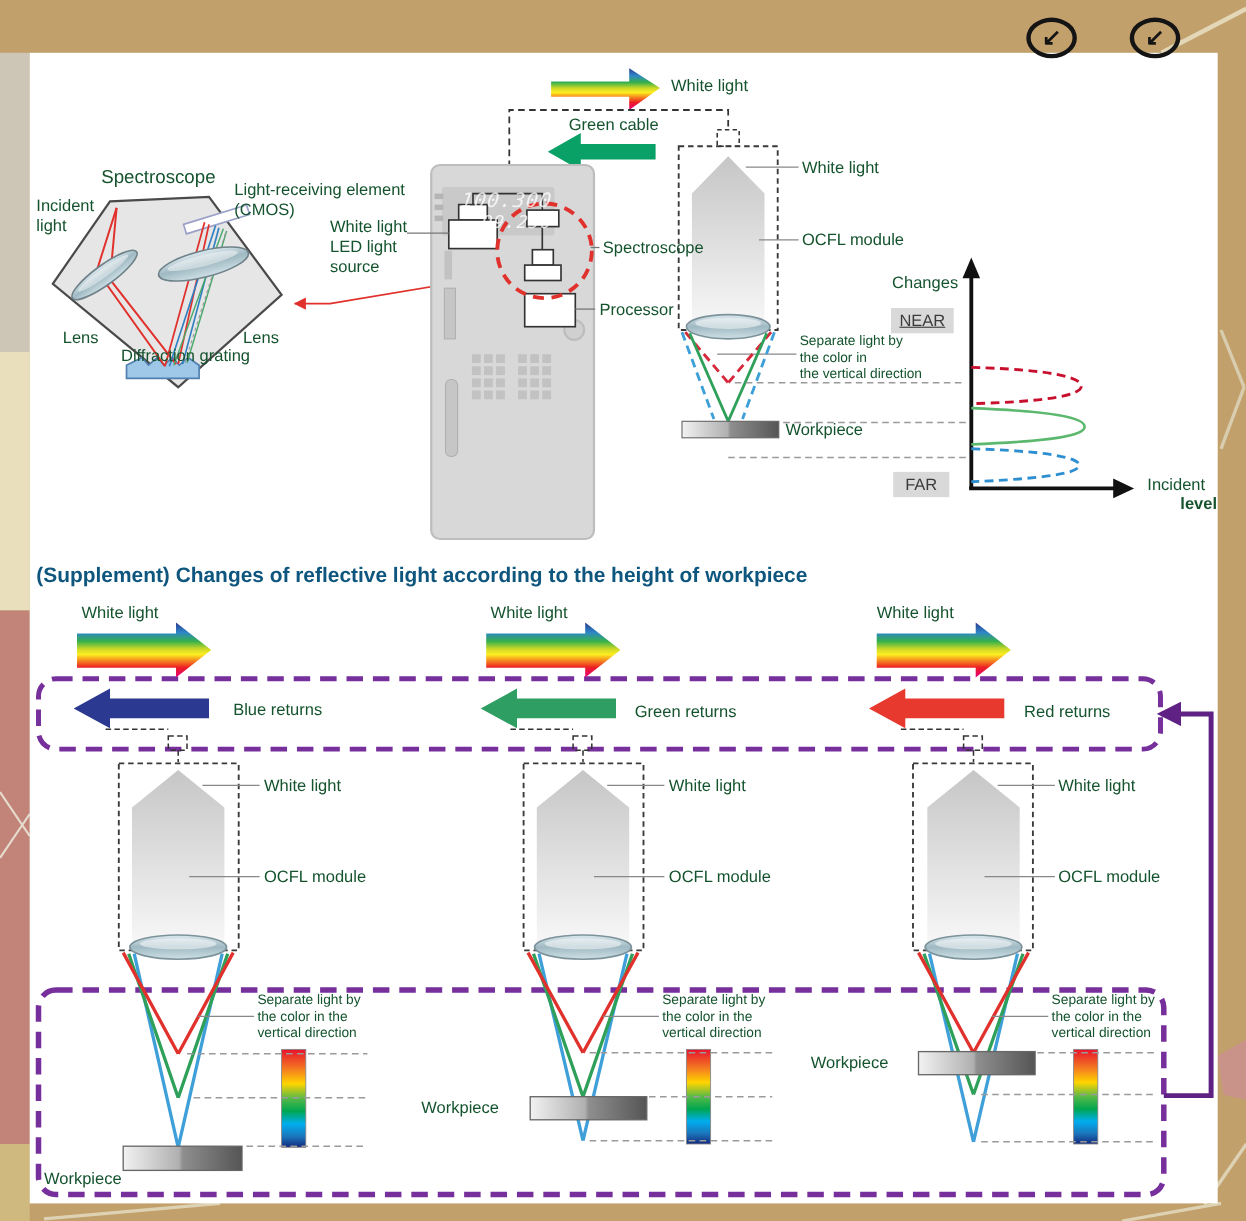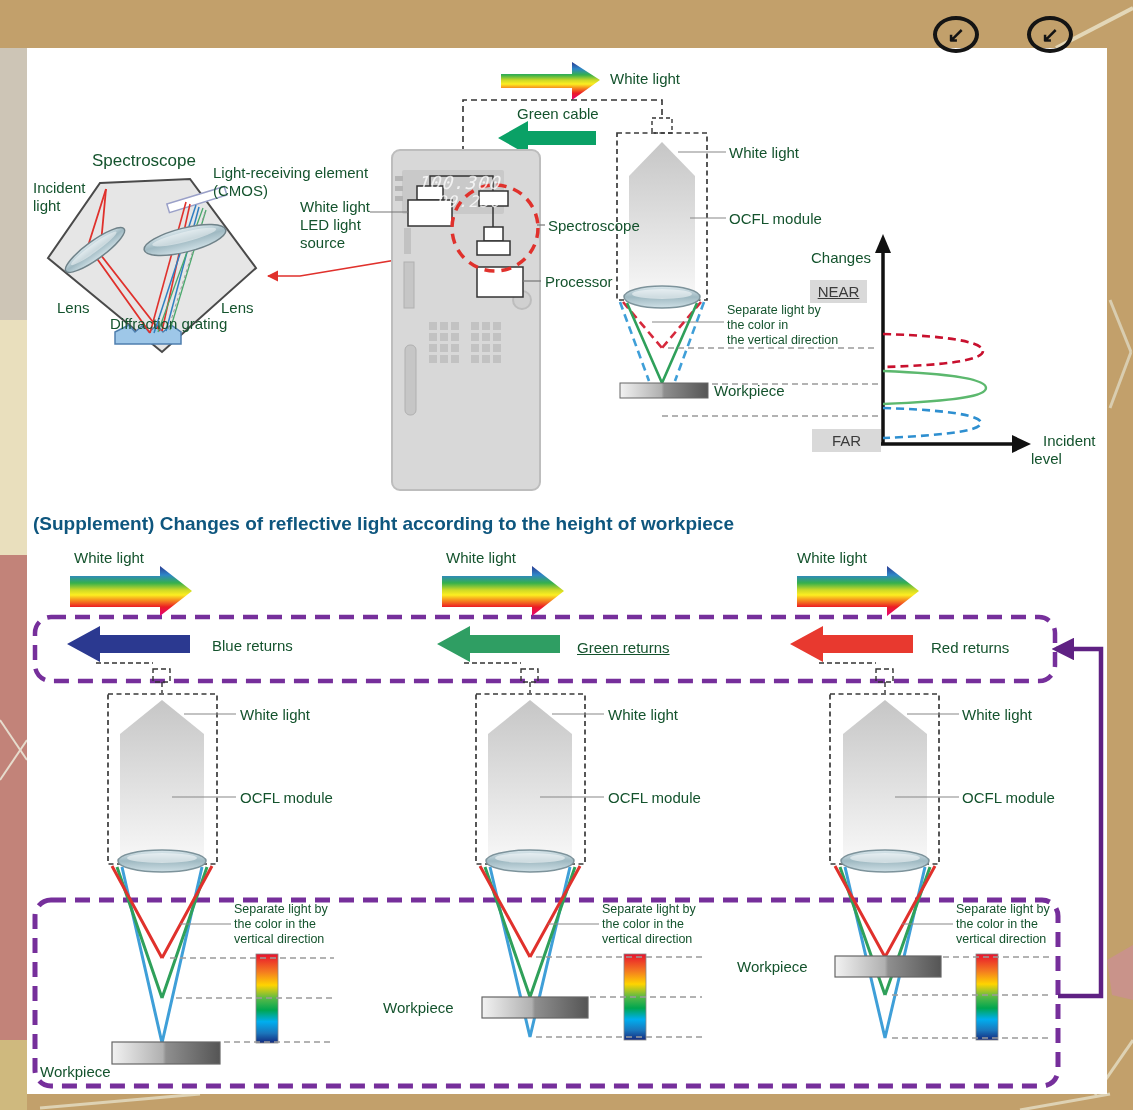--- a/index.html
+++ b/index.html
@@ -334,34 +334,34 @@
   <div class="lbl" style="left:729px;top:210px;">OCFL module</div>
   <div class="lbl sm" style="left:727px;top:303px;">Separate light by</div>
   <div class="lbl sm" style="left:727px;top:318px;">the color in</div>
   <div class="lbl sm" style="left:727px;top:333px;">the vertical direction</div>
   <div class="lbl" style="left:714px;top:382px;">Workpiece</div>
 
   <div class="lbl" style="left:811px;top:249px;">Changes</div>
   <div class="badge" style="left:810px;top:280px;width:57px;height:23px;text-decoration:underline;">
       <span>NEAR</span>
     </div>
-  <div class="badge" style="left:812px;top:429px;width:69px;height:23px;">
+  <div class="badge" style="left:812px;top:429px;width:51px;height:23px;">
       <span>FAR</span>
     </div>
   <div class="lbl" style="left:1043px;top:432px;">Incident</div>
-  <div class="lbl" style="left:1031px;top:450px;">level</div>
+  <div class="lbl" style="left:1073px;top:450px;font-weight:bold;">level</div>
 
   <div class="lbl suptitle" style="left:33px;top:513px;">(Supplement) Changes of reflective light according to the height of workpiece</div>
 
   <div class="lbl" style="left:74px;top:549px;">White light</div>
   <div class="lbl" style="left:446px;top:549px;">White light</div>
   <div class="lbl" style="left:797px;top:549px;">White light</div>
 
   <div class="lbl" style="left:212px;top:637px;text-align:center;">Blue returns</div>
-  <div class="lbl" style="left:577px;top:639px;text-decoration:underline;">Green returns</div>
+  <div class="lbl" style="left:577px;top:639px;">Green returns</div>
   <div class="lbl" style="left:931px;top:639px;">Red returns</div>
 
   <div class="lbl" style="left:240px;top:706px;">White light</div>
   <div class="lbl" style="left:240px;top:789px;">OCFL module</div>
   <div class="lbl" style="left:608px;top:706px;">White light</div>
   <div class="lbl" style="left:608px;top:789px;">OCFL module</div>
   <div class="lbl" style="left:962px;top:706px;">White light</div>
   <div class="lbl" style="left:962px;top:789px;">OCFL module</div>
 
   <div class="lbl sm" style="left:234px;top:902px;">Separate light by</div>

